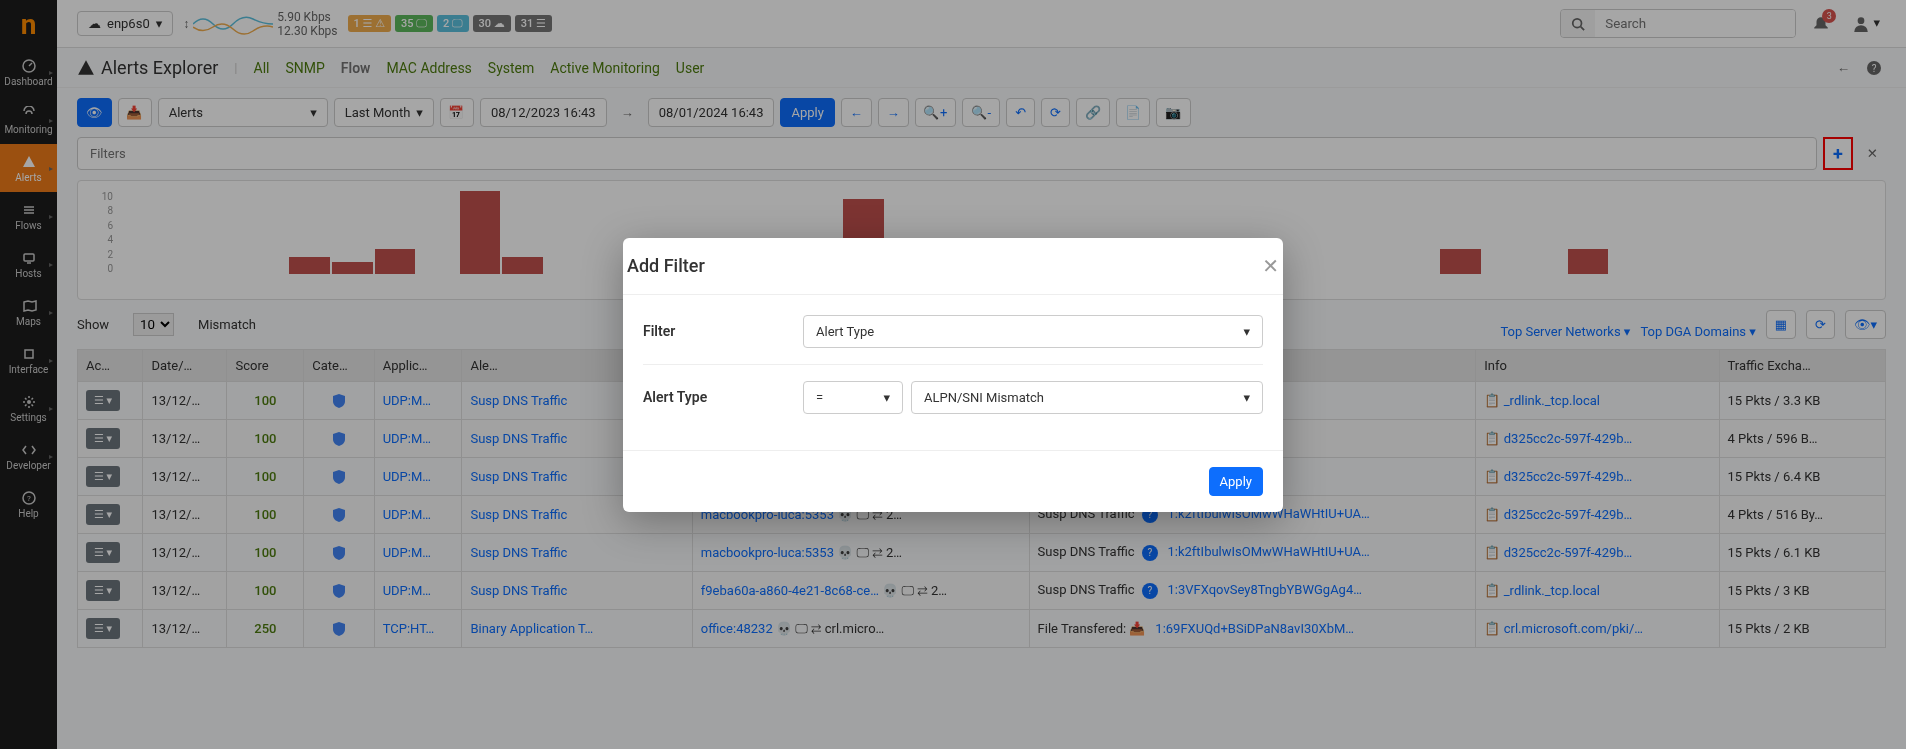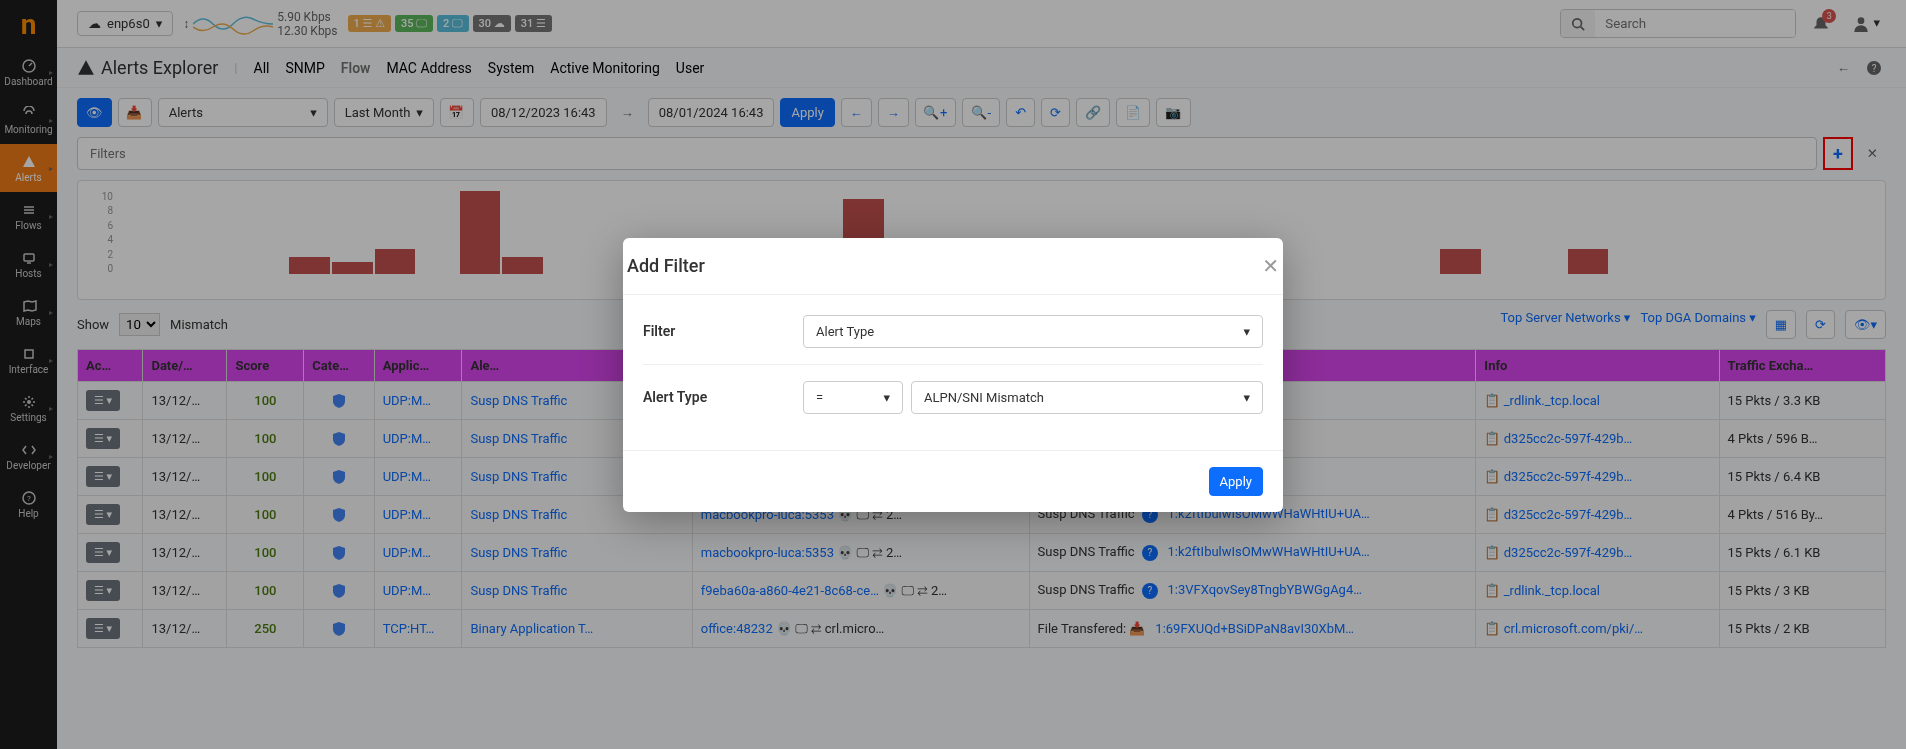--- a/index.html
+++ b/index.html
@@ -22,47 +22,47 @@
 .spacer{flex:1}
 .search-box{display:flex;align-items:center;border:1px solid #ccc;border-radius:4px;overflow:hidden}
 .search-box button{background:#f5f5f5;border:none;padding:6px 10px;cursor:pointer}
 .search-box input{border:none;padding:6px 10px;width:200px;outline:none}
 .bell{position:relative;cursor:pointer;padding:6px}
 .bell-badge{position:absolute;top:0;right:0;background:#d9534f;color:#fff;border-radius:50%;width:14px;height:14px;font-size:9px;display:flex;align-items:center;justify-content:center}
 .user-menu{cursor:pointer;padding:6px}
 .subnav{height:40px;display:flex;align-items:center;padding:0 20px;gap:16px;border-bottom:1px solid #eee}
 .subnav-title{font-size:18px;font-weight:400;display:flex;align-items:center;gap:6px}
 .subnav-sep{color:#ccc}
-.subnav a{color:#000000;text-decoration:none;cursor:pointer;font-size:14px}
+.subnav a{color:#4d7c0f;text-decoration:none;cursor:pointer;font-size:14px}
 .subnav a.active{color:#737373;font-weight:600}
 .subnav-right{margin-left:auto;display:flex;gap:8px}
 .subnav-right button{background:none;border:none;cursor:pointer;padding:4px;color:#666}
 .controls{padding:10px 20px;display:flex;align-items:center;gap:6px;flex-wrap:wrap}
 .btn{padding:6px 10px;border:1px solid #ccc;background:#fff;border-radius:4px;cursor:pointer;font-size:13px;display:inline-flex;align-items:center;gap:4px}
 .btn.primary{background:#0d6efd;color:#fff;border-color:#0d6efd}
 .btn.icon{padding:6px 8px}
 .btn.blue-icon{color:#0d6efd}
 .select{padding:6px 10px;border:1px solid #ccc;background:#fff;border-radius:4px;cursor:pointer;min-width:100px}
 .date-input{padding:6px 10px;border:1px solid #ccc;border-radius:4px;font-size:13px;background:#fff}
 .arrow-sep{padding:0 8px;color:#666}
 .filters-bar{margin:0 20px 10px;display:flex;align-items:center;gap:6px}
 .filters-input{flex:1;padding:8px 12px;border:1px solid #ccc;border-radius:4px;font-size:13px}
 .add-filter-btn{border:2px solid red;padding:4px 8px;cursor:pointer;background:#fff}
 .clear-btn{padding:4px 8px;cursor:pointer;background:none;border:none;color:#666}
 .chart-area{margin:0 20px 10px;border:1px solid #ddd;border-radius:4px;padding:10px 20px 25px 40px;height:120px;position:relative;background:#fff}
 .chart-y{position:absolute;left:10px;top:10px;bottom:25px;display:flex;flex-direction:column;justify-content:space-between;font-size:10px;color:#999;text-align:right;width:25px}
 .chart-bars{position:absolute;left:40px;right:20px;top:10px;bottom:25px;display:flex;align-items:flex-end}
 .bar{flex:1;margin:0 1px;background:#c0504d;min-height:0}
 .chart-x{position:absolute;left:40px;right:20px;bottom:5px;display:flex;justify-content:space-between;font-size:10px;color:#999}
-.table-controls{padding:0 20px 10px;display:flex;align-items:center;gap:10px}
-.table-controls .right{margin-left:auto;display:flex;gap:10px;align-items:flex-start}
+.table-controls{padding:0 20px 10px;display:flex;align-items:center;gap:24px}
+.table-controls .right{margin-left:auto;display:flex;gap:10px;align-items:flex-end}
 .table-controls .right a{color:#0d6efd;cursor:pointer}
 .table-wrap{padding:0 20px}
 table{width:100%;border-collapse:collapse;font-size:13px}
-th{background:#d946ef;padding:8px;text-align:left;border:1px solid #ddd;font-weight:700;white-space:nowrap;overflow:hidden;text-overflow:ellipsis}
+th{background:#e5e5e5;padding:8px;text-align:left;border:1px solid #ddd;font-weight:400;white-space:nowrap;overflow:hidden;text-overflow:ellipsis}
 td{padding:8px;border:1px solid #ddd;white-space:nowrap;overflow:hidden;text-overflow:ellipsis}
 tr:nth-child(even) td{background:#f9f9f9}
 .action-btn{background:#6c757d;color:#fff;border:none;padding:4px 8px;border-radius:3px;cursor:pointer;font-size:11px}
 .score{color:#4d7c0f;font-weight:500;text-align:center}
 .cat-icon{color:#4285f4;text-align:center}
 .link{color:#0d6efd;cursor:pointer}
 .help-icon{display:inline-flex;width:16px;height:16px;background:#0d6efd;color:#fff;border-radius:50%;align-items:center;justify-content:center;font-size:10px;margin-left:4px}
 .modal{position:absolute;left:50%;top:50%;transform:translate(-50%,-50%);width:660px;background:#fff;border-radius:6px;box-shadow:0 10px 40px rgba(0,0,0,0.3);z-index:200}
 .modal-header{padding:16px 4px;display:flex;justify-content:space-between;align-items:center;border-bottom:1px solid #eee}
 .modal-header h3{font-size:18px;font-weight:500}

